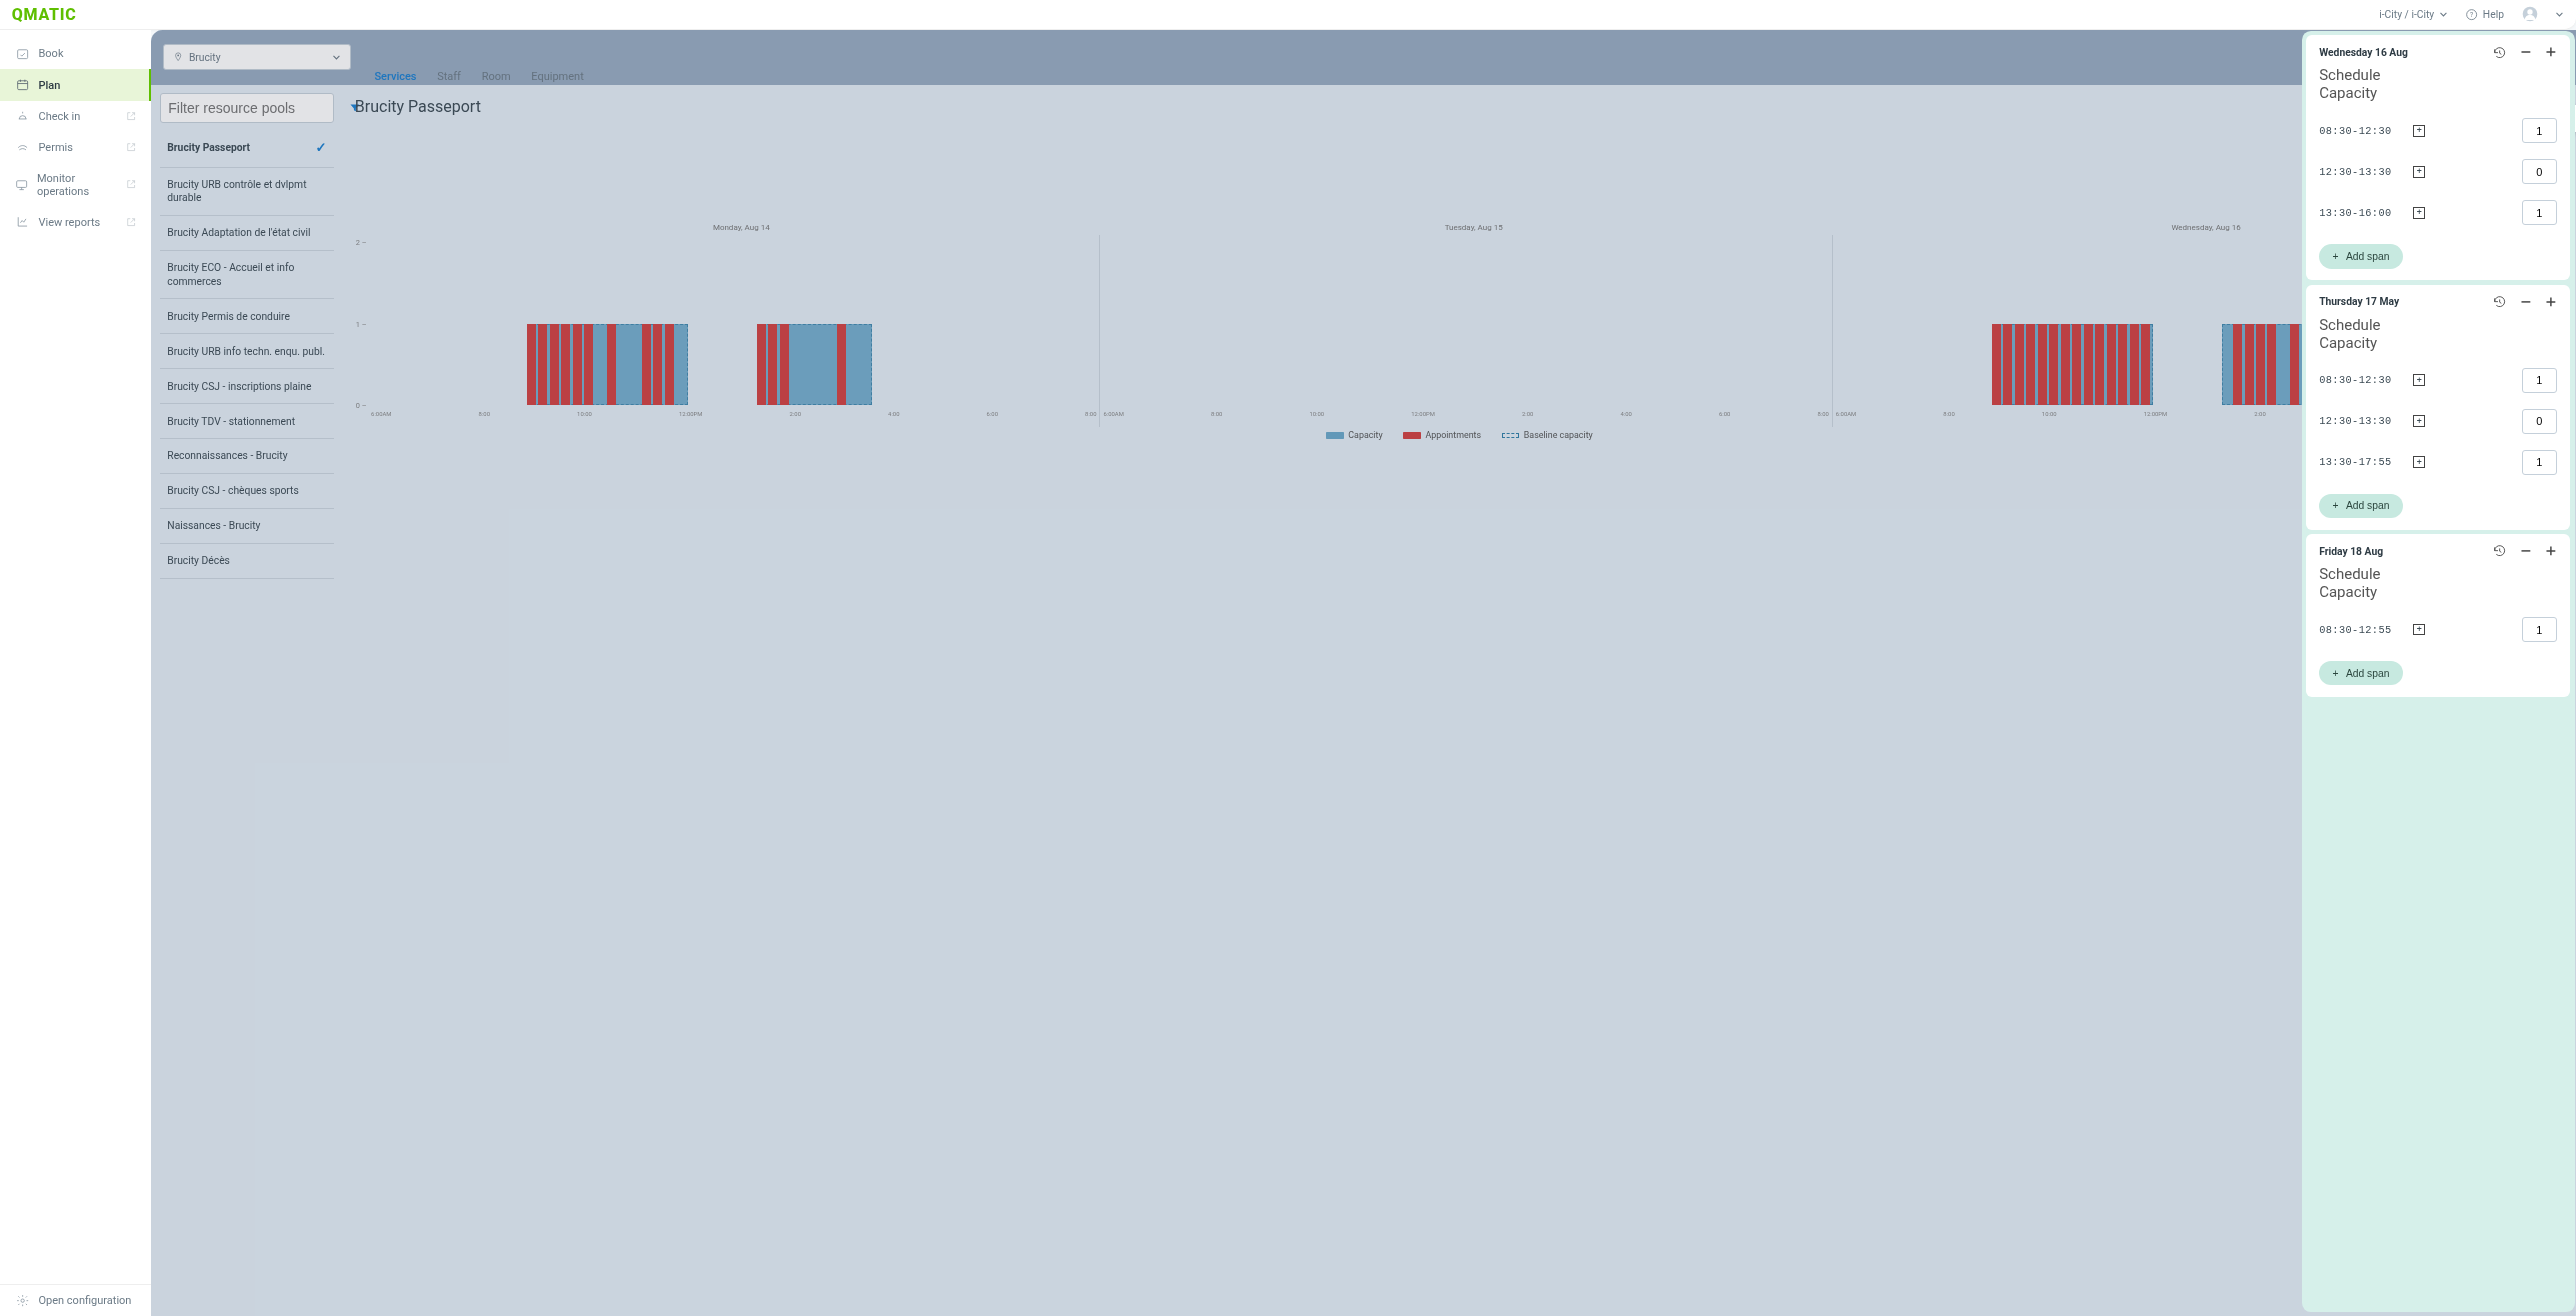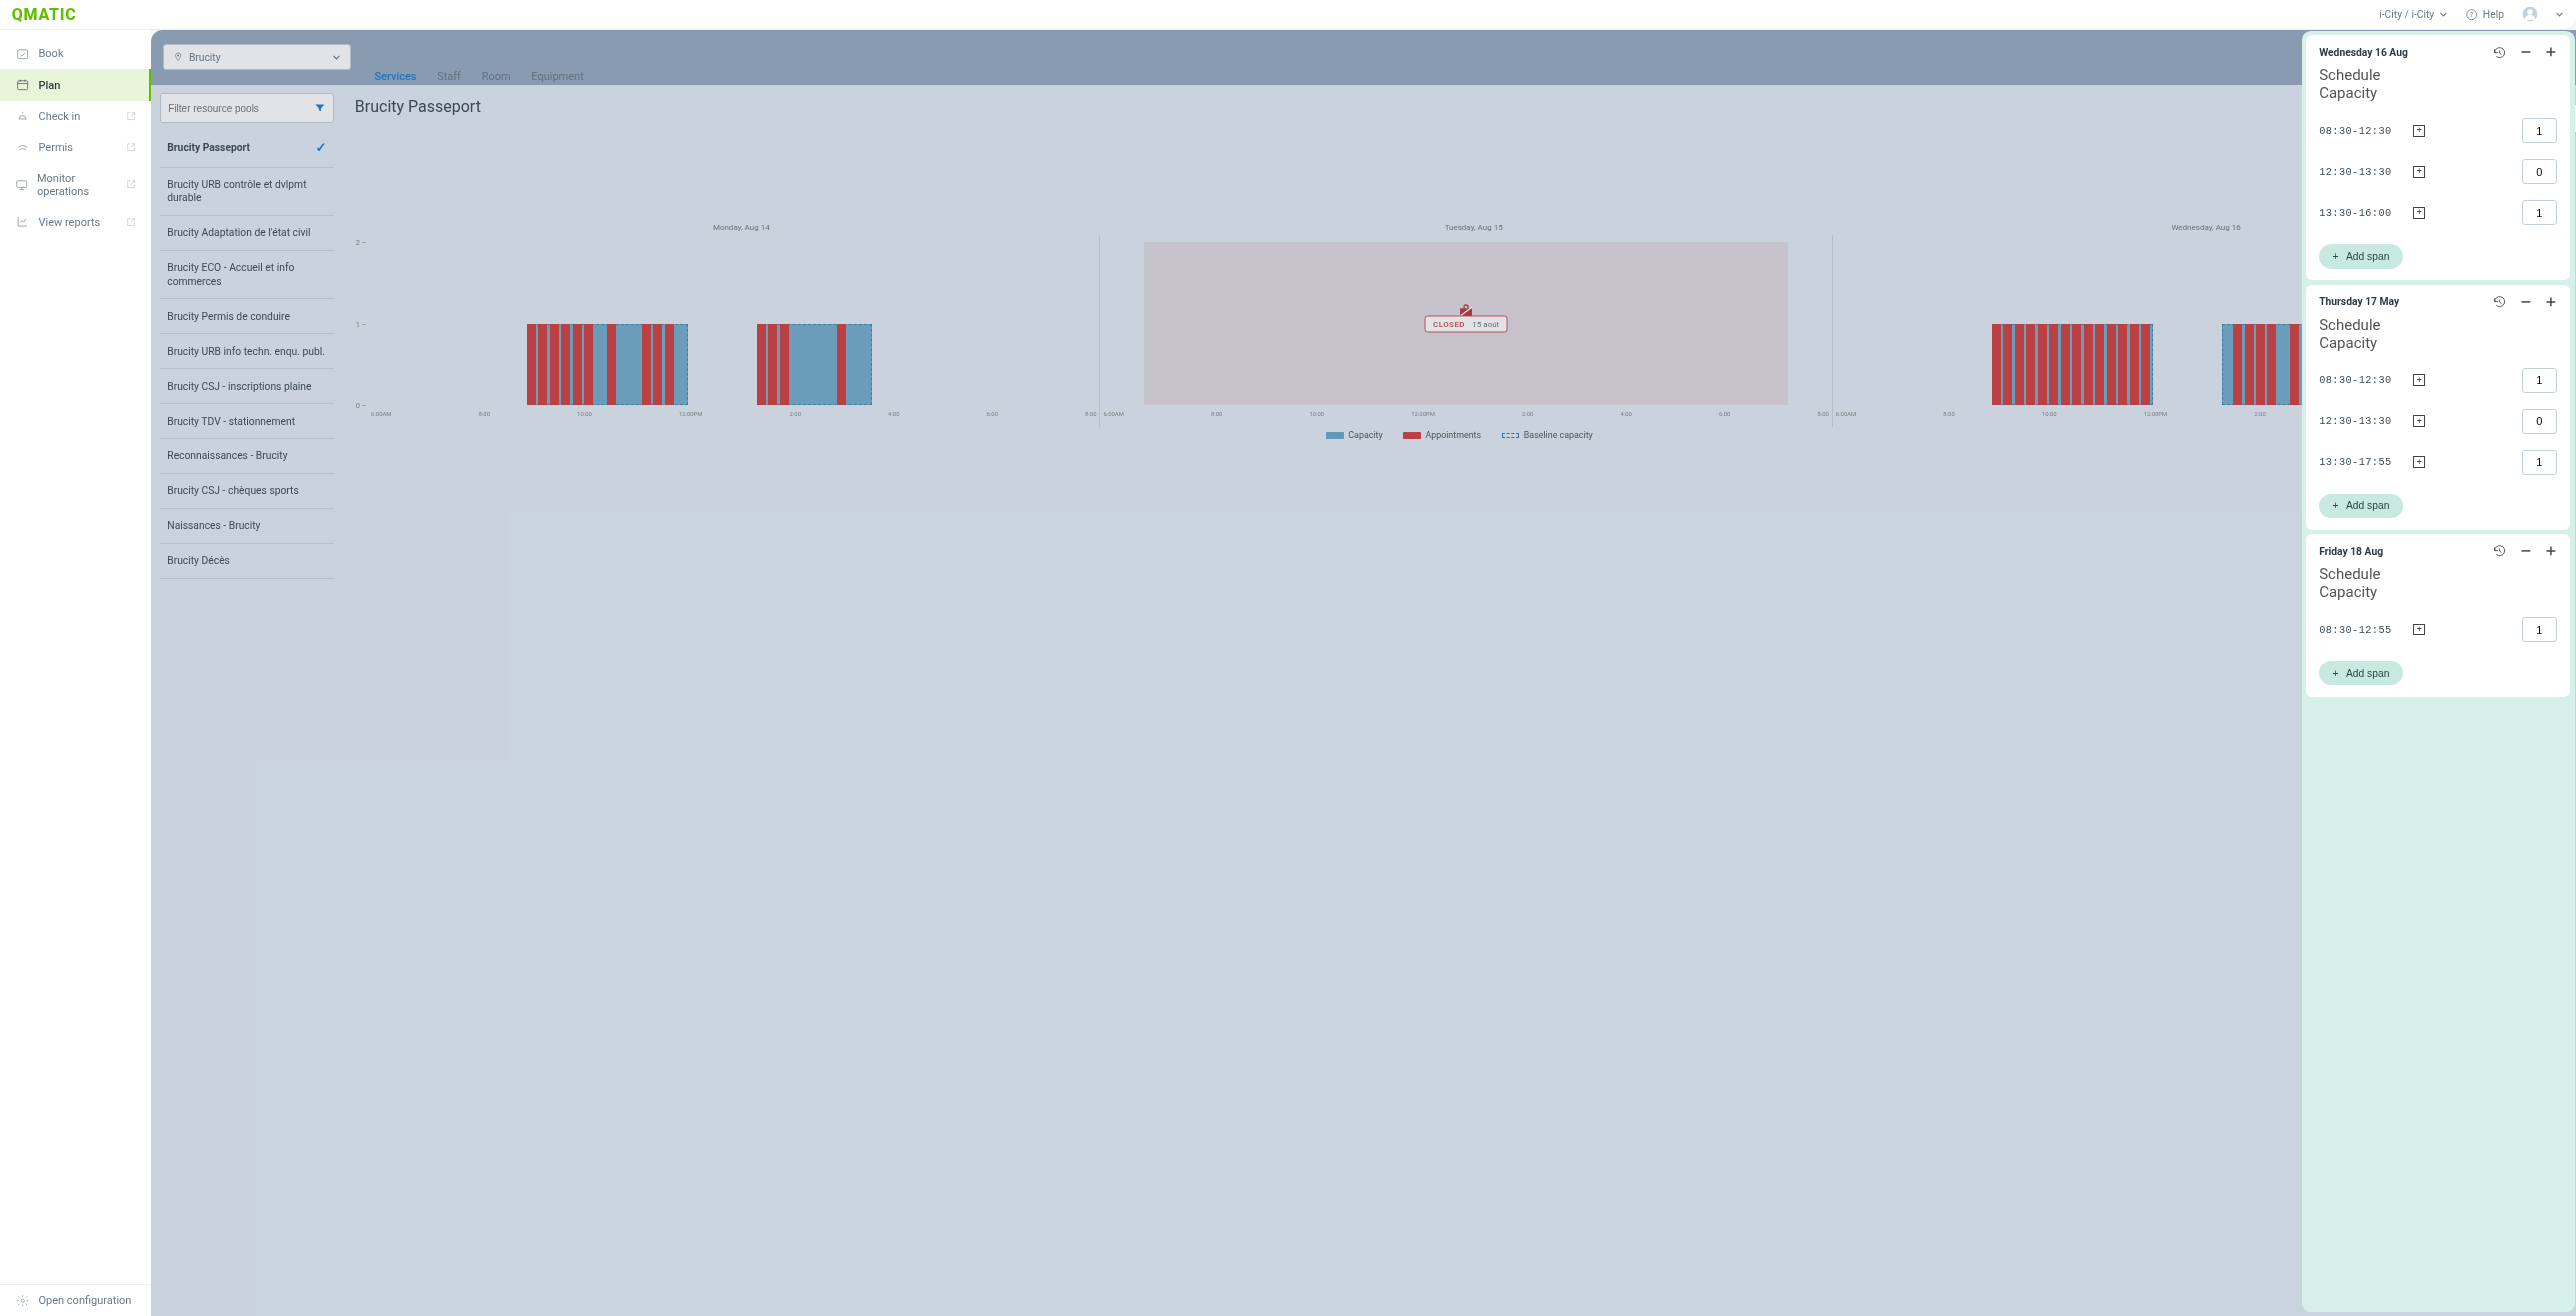--- a/index.html
+++ b/index.html
@@ -27,21 +27,21 @@
   .toolbar { height: 55px; display:flex; align-items:center; gap: 23.6px; padding: 0 11.8px; background: #97abc1; }
   .loc-select { background:#fff; border:0.7px solid #c5d0da; border-radius:3px; padding: 5.9px 8.9px; width: 188px; display:flex; align-items:center; gap:5.9px; color:#6b7a86; cursor:pointer; }
   .loc-select .chev { margin-left:auto; }
   .tabs { display:flex; gap: 20.7px; margin-top: 39px; }
   .tab { color:#6b7a86; cursor:pointer; font-size:11px; padding: 4.4px 0; }
   .tab.selected { color:#197fd1; font-weight:500; }
 
   .content { display:flex; height: calc(100% - 55px); }
   .pool-col { width: 192px; padding: 8.9px; }
   .filter-pools { background:#fff; border:0.7px solid #c5d0da; border-radius:3px; height:29.5px; display:flex; align-items:center; padding: 0 7.4px; margin-bottom: 5.9px; }
-  .filter-pools input { border:none; outline:none; flex:1; font-size:10px; color:#6b7a86; background:transparent; }
+  .filter-pools input { border:none; outline:none; flex:1; font-size:14px; color:#6b7a86; background:transparent; }
   .filter-icon { color:#197fd1; }
   .pool-list { }
   .pool-item { padding: 10.3px 7.4px; color:#3b4a54; font-size:10.3px; cursor:pointer; border-bottom:0.7px solid rgba(180,190,200,.5); display:flex; align-items:center; gap:5.9px; line-height:1.3; }
   .pool-item.sel { font-weight:700; }
   .pool-check { margin-left:auto; color:#197fd1; font-size:13.3px; }
 
   .plan-area { flex:1; padding: 0 11.8px 11.8px 11.8px; position:relative; }
   .plan-title { font-size: 16px; color:#3b4a54; margin-top: 4.4px; height: 35px; display:flex; align-items:center; }
   .close-btn { position:absolute; right: -3px; top: 20.7px; background:#fff; border-radius:4.4px 0 0 4.4px; box-shadow: -1.5px 1.5px 4.4px rgba(0,0,0,.15); width:26.6px; height:26.6px; display:flex; align-items:center; justify-content:center; color:#197fd1; cursor:pointer; z-index:6; }
   .week-toggle { position:absolute; right: 4.4px; top: 94px; display:flex; align-items:center; gap:5.9px; color:#197fd1; font-weight:500; cursor:pointer; }
@@ -338,35 +338,20 @@
                       <span>10:00</span>
                       <span>12:00PM</span>
                       <span>2:00</span>
                       <span>4:00</span>
                       <span>6:00</span>
                       <span>8:00</span>
                     </div>
                   </div>
                   <div class="day-col">
                     <div class="day-label">Tuesday, Aug 15</div>
-                    <div class="day-plot">
-                      <div class="closed-overlay">
-                        <div class="briefcase">
-                          <svg width="16" height="16" viewBox="0 0 24 24">
-                            <rect x="3" y="8" width="18" height="12" rx="1" fill="#b53b3f"></rect>
-                            <path d="M9 8V6a3 3 0 0 1 6 0v2" stroke="#b53b3f" stroke-width="2" fill="none"></path>
-                            <line x1="3" y1="20" x2="21" y2="6" stroke="#fff" stroke-width="2"></line>
-                          </svg>
-                        </div>
-                        <div class="closed-pill">
-                          <span class="cl">CLOSED</span>
-                          <span class="dt">15 août</span>
-                        </div>
-                      </div>
-                    </div>
                     <div class="xlabels">
                       <span>6:00AM</span>
                       <span>8:00</span>
                       <span>10:00</span>
                       <span>12:00PM</span>
                       <span>2:00</span>
                       <span>4:00</span>
                       <span>6:00</span>
                       <span>8:00</span>
                     </div>

